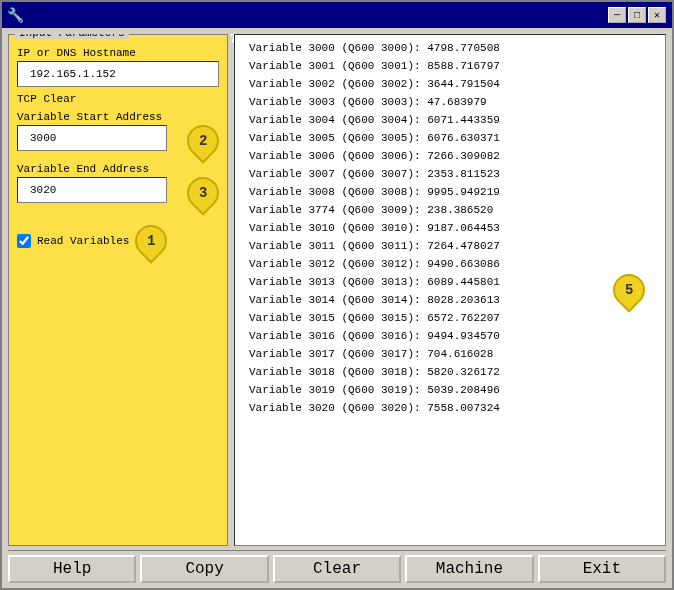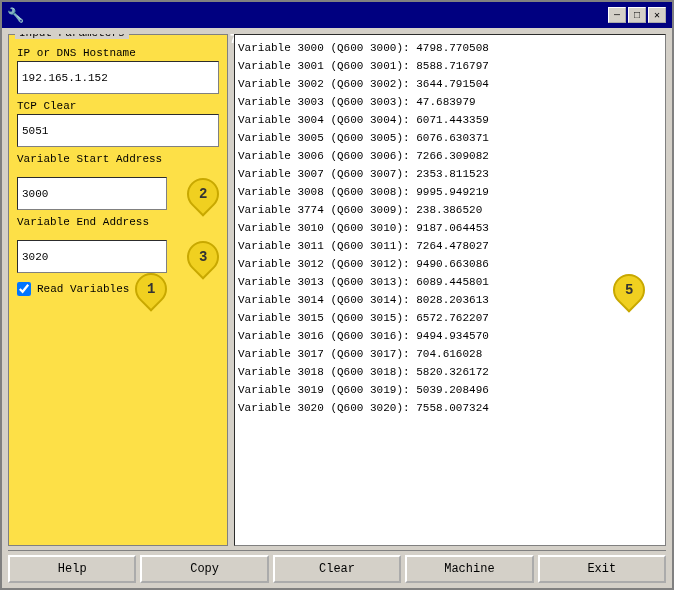--- a/index.html
+++ b/index.html
@@ -97,34 +97,34 @@
       font-size: 11px;
     }
 
     .field-label {
       font-size: 11px;
       margin-bottom: 2px;
       margin-top: 6px;
     }
     .field-input {
       width: 100%;
-      height: 33px;
+      height: 26px;
       background: #ffffff;
       border: 1px inset #808080;
-      padding: 2px 4px;
+      padding: 2px 12px;
       font-family: 'Courier New', Courier, monospace;
       font-size: 11px;
       color: #000;
     }
 
     .field-row {
       display: flex;
-      align-items: flex-end;
+      align-items: flex-start;
       gap: 20px;
-      margin-top: 12px;
+      margin-top: 2px;
     }
     .field-row .field-input {
       flex: 1;
     }
 
     
     .badge {
       width: 32px;
       height: 32px;
       border-radius: 50% 50% 50% 0;
@@ -141,38 +141,38 @@
       position: relative;
     }
     .badge-inner {
       transform: rotate(45deg);
     }
 
     .checkbox-row {
       display: flex;
       align-items: center;
       gap: 6px;
-      margin-top: 0;
+      margin-top: 16px;
     }
     .checkbox-row input[type=checkbox] {
       width: 14px;
       height: 14px;
       cursor: pointer;
     }
     .checkbox-label {
       font-size: 11px;
     }
 
     
     .data-panel {
       flex: 1;
       border: 1px inset #808080;
       background: #ffffff;
       overflow-y: auto;
-      padding: 4px 3px;
+      padding: 4px 14px;
       position: relative;
     }
 
     .data-row {
       font-family: 'Courier New', Courier, monospace;
       font-size: 11px;
       line-height: 18px;
       white-space: nowrap;
     }
 
@@ -184,21 +184,21 @@
       padding-top: 4px;
       border-top: 1px solid #808080;
       flex-shrink: 0;
     }
     .toolbar-btn {
       flex: 1;
       height: 28px;
       background: #d4d0c8;
       border: 2px outset #ffffff;
       font-family: 'Courier New', Courier, monospace;
-      font-size: 12px;
+      font-size: 16px;
       cursor: pointer;
       display: flex;
       align-items: center;
       justify-content: center;
       position: relative;
     }
   </style>
 </head>
 <body>
 
@@ -217,21 +217,20 @@
 <div class="main-content">
   <div class="upper-area">
 
     <div class="input-panel">
       <span class="input-panel-legend">Input Parameters</span>
 
       <div class="field-label">IP or DNS Hostname</div>
       <input class="field-input" type="text" value="192.165.1.152" style="">
 
       <div class="field-label">TCP Clear</div>
-      <input class="field-input" type="text" value="5051" style="">
 
       <div class="field-label">Variable Start Address</div>
       <div class="field-row">
         <input class="field-input" type="text" value="3000" style="">
         <div class="badge">
           <span class="badge-inner">2</span>
         </div>
       </div>
 
       <div class="field-label">Variable End Address</div>

